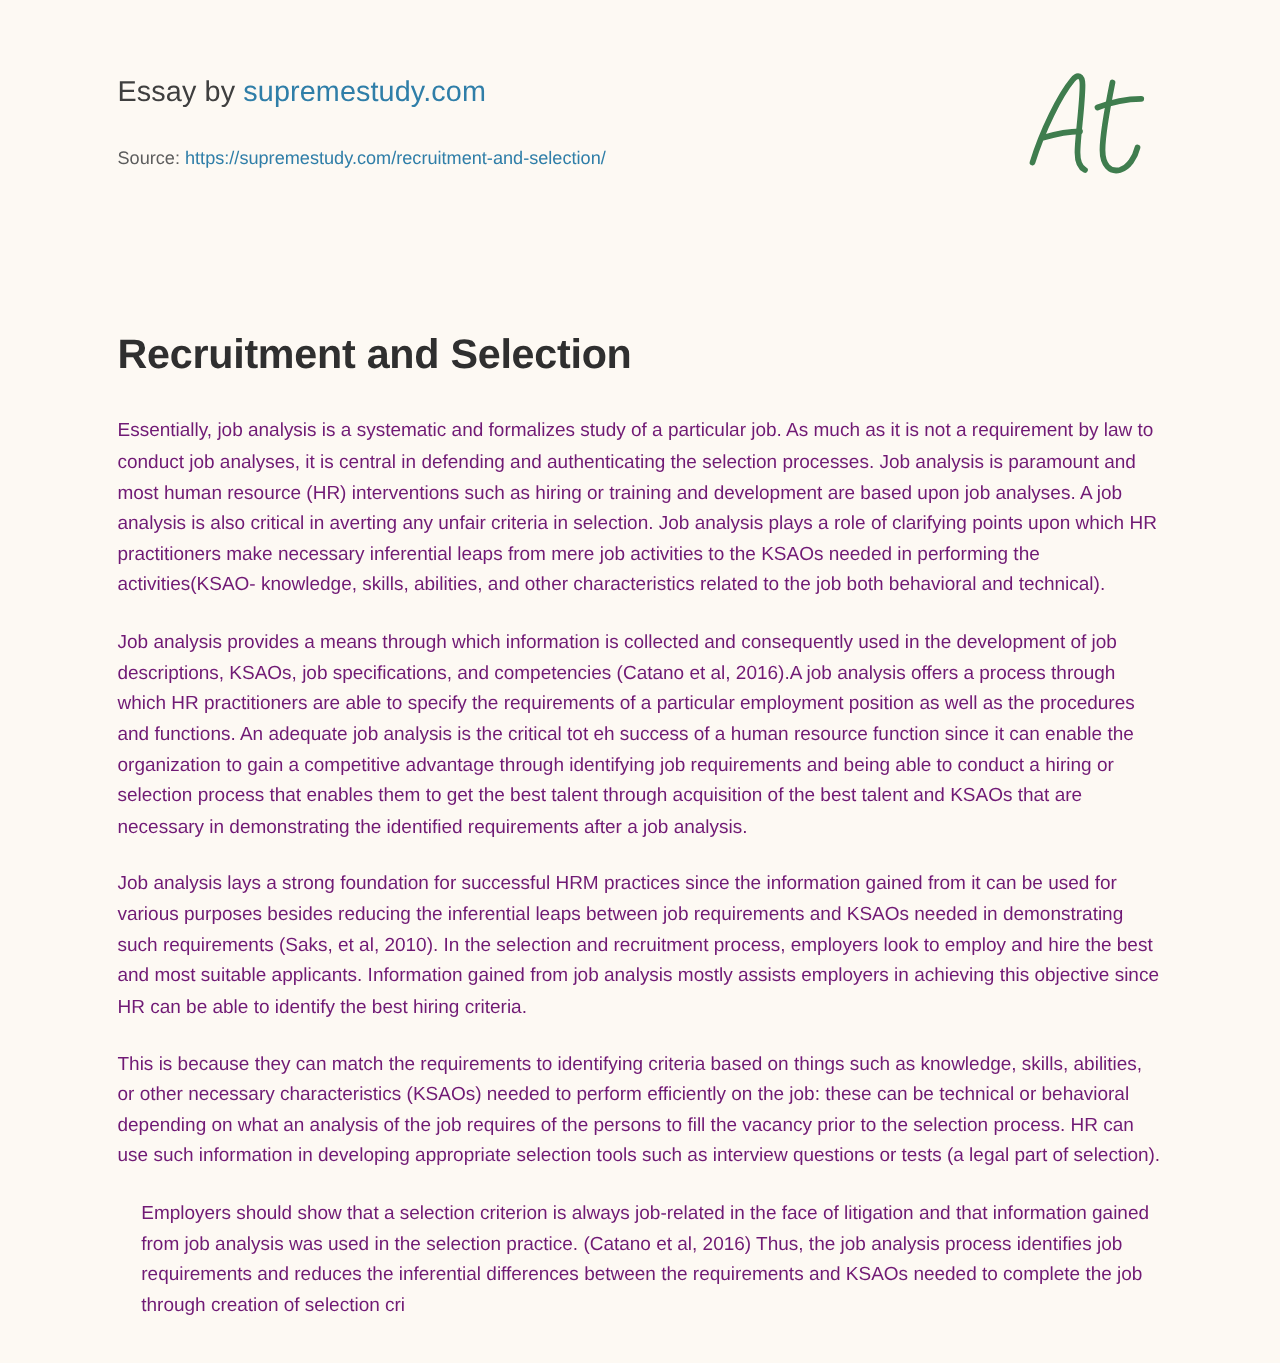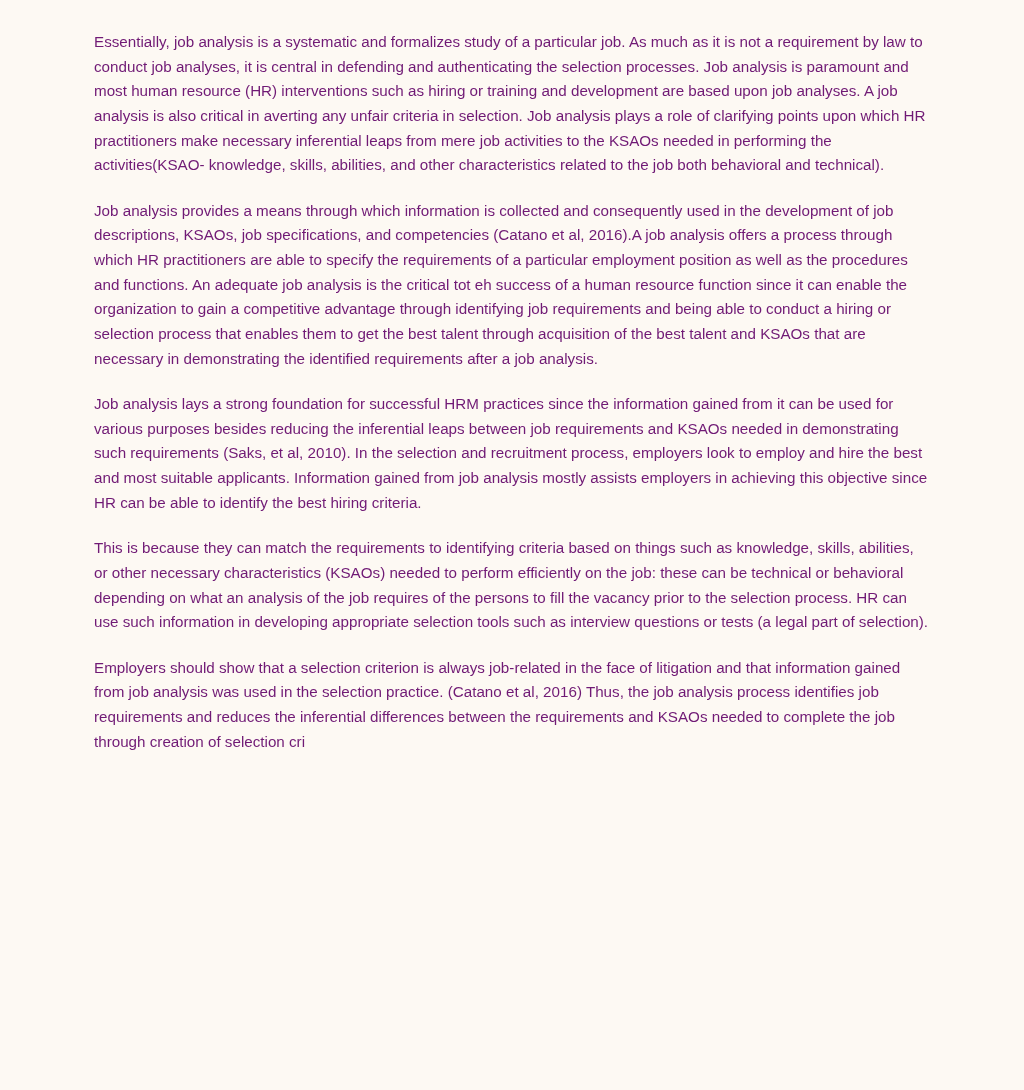--- a/index.html
+++ b/index.html
@@ -63,28 +63,45 @@
     margin: 30px 94px 0 94px;
     width: 836px;
   }
   .body-copy p {
     margin: 0 0 21px 0;
     font-size: 15.2px;
     line-height: 1.62;
     color: #701a75;
     text-align: left;
   }
-  .body-copy p:last-child { margin-bottom: 0; }
+  .body-copy p:last-child { margin-bottom: 0; margin-left: 19px; }
 </style>
 </head>
 <body>
 
 <div class="page">
 
+  <div class="header">
+    <div class="brand-line"><span>Essay by </span><a class="brand-link" href="#">supremestudy.com</a></div>
 
+    <div class="source-line"><span class="src-label">Source: </span><a class="src-url" href="#">https://supremestudy.com/recruitment-and-selection/</a></div>
+
+    <div class="logo">
+      <svg viewBox="0 0 110 95" width="110" height="95" aria-hidden="true">
+        <g fill="none" stroke="#3f7d4e" stroke-width="4.6" stroke-linecap="round" stroke-linejoin="round">
+          <path d="M8 78 C16 52 30 24 40 12 C44 7 48 8 48 16 C48 32 44 58 44 70 C44 78 46 82 50 84"></path>
+          <path d="M17 58 C27 55 38 53 46 53"></path>
+          <path d="M72 14 C68 34 64 56 64 68 C64 80 70 86 78 84 C85 82 90 74 92 66"></path>
+          <path d="M60 34 C70 30 84 27 95 27"></path>
+        </g>
+      </svg>
+    </div>
+  </div>
+
+  <h1 class="title">Recruitment and Selection</h1>
 
   <div class="body-copy">
     <p>Essentially, job analysis is a systematic and formalizes study of a particular job. As much as it is not a requirement by law to conduct job analyses, it is central in defending and authenticating the selection processes. Job analysis is paramount and most human resource (HR) interventions such as hiring or training and development are based upon job analyses. A job analysis is also critical in averting any unfair criteria in selection. Job analysis plays a role of clarifying points upon which HR practitioners make necessary inferential leaps from mere job activities to the KSAOs needed in performing the activities(KSAO- knowledge, skills, abilities, and other characteristics related to the job  both behavioral and technical).</p>
     <p>Job analysis provides a means through which information is collected and consequently used in the development of job descriptions, KSAOs, job specifications, and competencies (Catano et al, 2016).A job analysis offers a process through which HR practitioners are able to specify the requirements of a particular employment position as well as the procedures and functions. An adequate job analysis is the critical tot eh success of a human resource function since it can enable the organization to gain a competitive advantage through identifying job requirements and being able to conduct a hiring or selection process that enables them to get the best talent through acquisition of the best talent and KSAOs that are necessary in demonstrating the identified requirements after a job analysis.</p>
     <p>Job analysis lays a strong foundation for successful HRM practices since the information gained from it can be used for various purposes besides reducing the inferential leaps between job requirements and KSAOs needed in demonstrating such requirements (Saks, et al, 2010). In the selection and recruitment process, employers look to employ and hire the best and most suitable applicants. Information gained from job analysis mostly assists employers in achieving this objective since HR can be able to identify the best hiring criteria.</p>
     <p>This is because they can match the requirements to identifying criteria based on things such as knowledge, skills, abilities, or other necessary characteristics (KSAOs) needed to perform efficiently on the job: these can be technical or behavioral depending on what an analysis of the job requires of the persons to fill the vacancy prior to the selection process. HR can use such information in developing appropriate selection tools such as interview questions or tests (a legal part of selection).</p>
     <p>Employers should show that a selection criterion is always job-related in the face of litigation  and that information gained from job analysis was used in the selection practice. (Catano et al, 2016) Thus, the job analysis process identifies job requirements and reduces the inferential differences between the requirements and KSAOs needed to complete the job through creation of selection cri</p>
   </div>
 
 </div>

